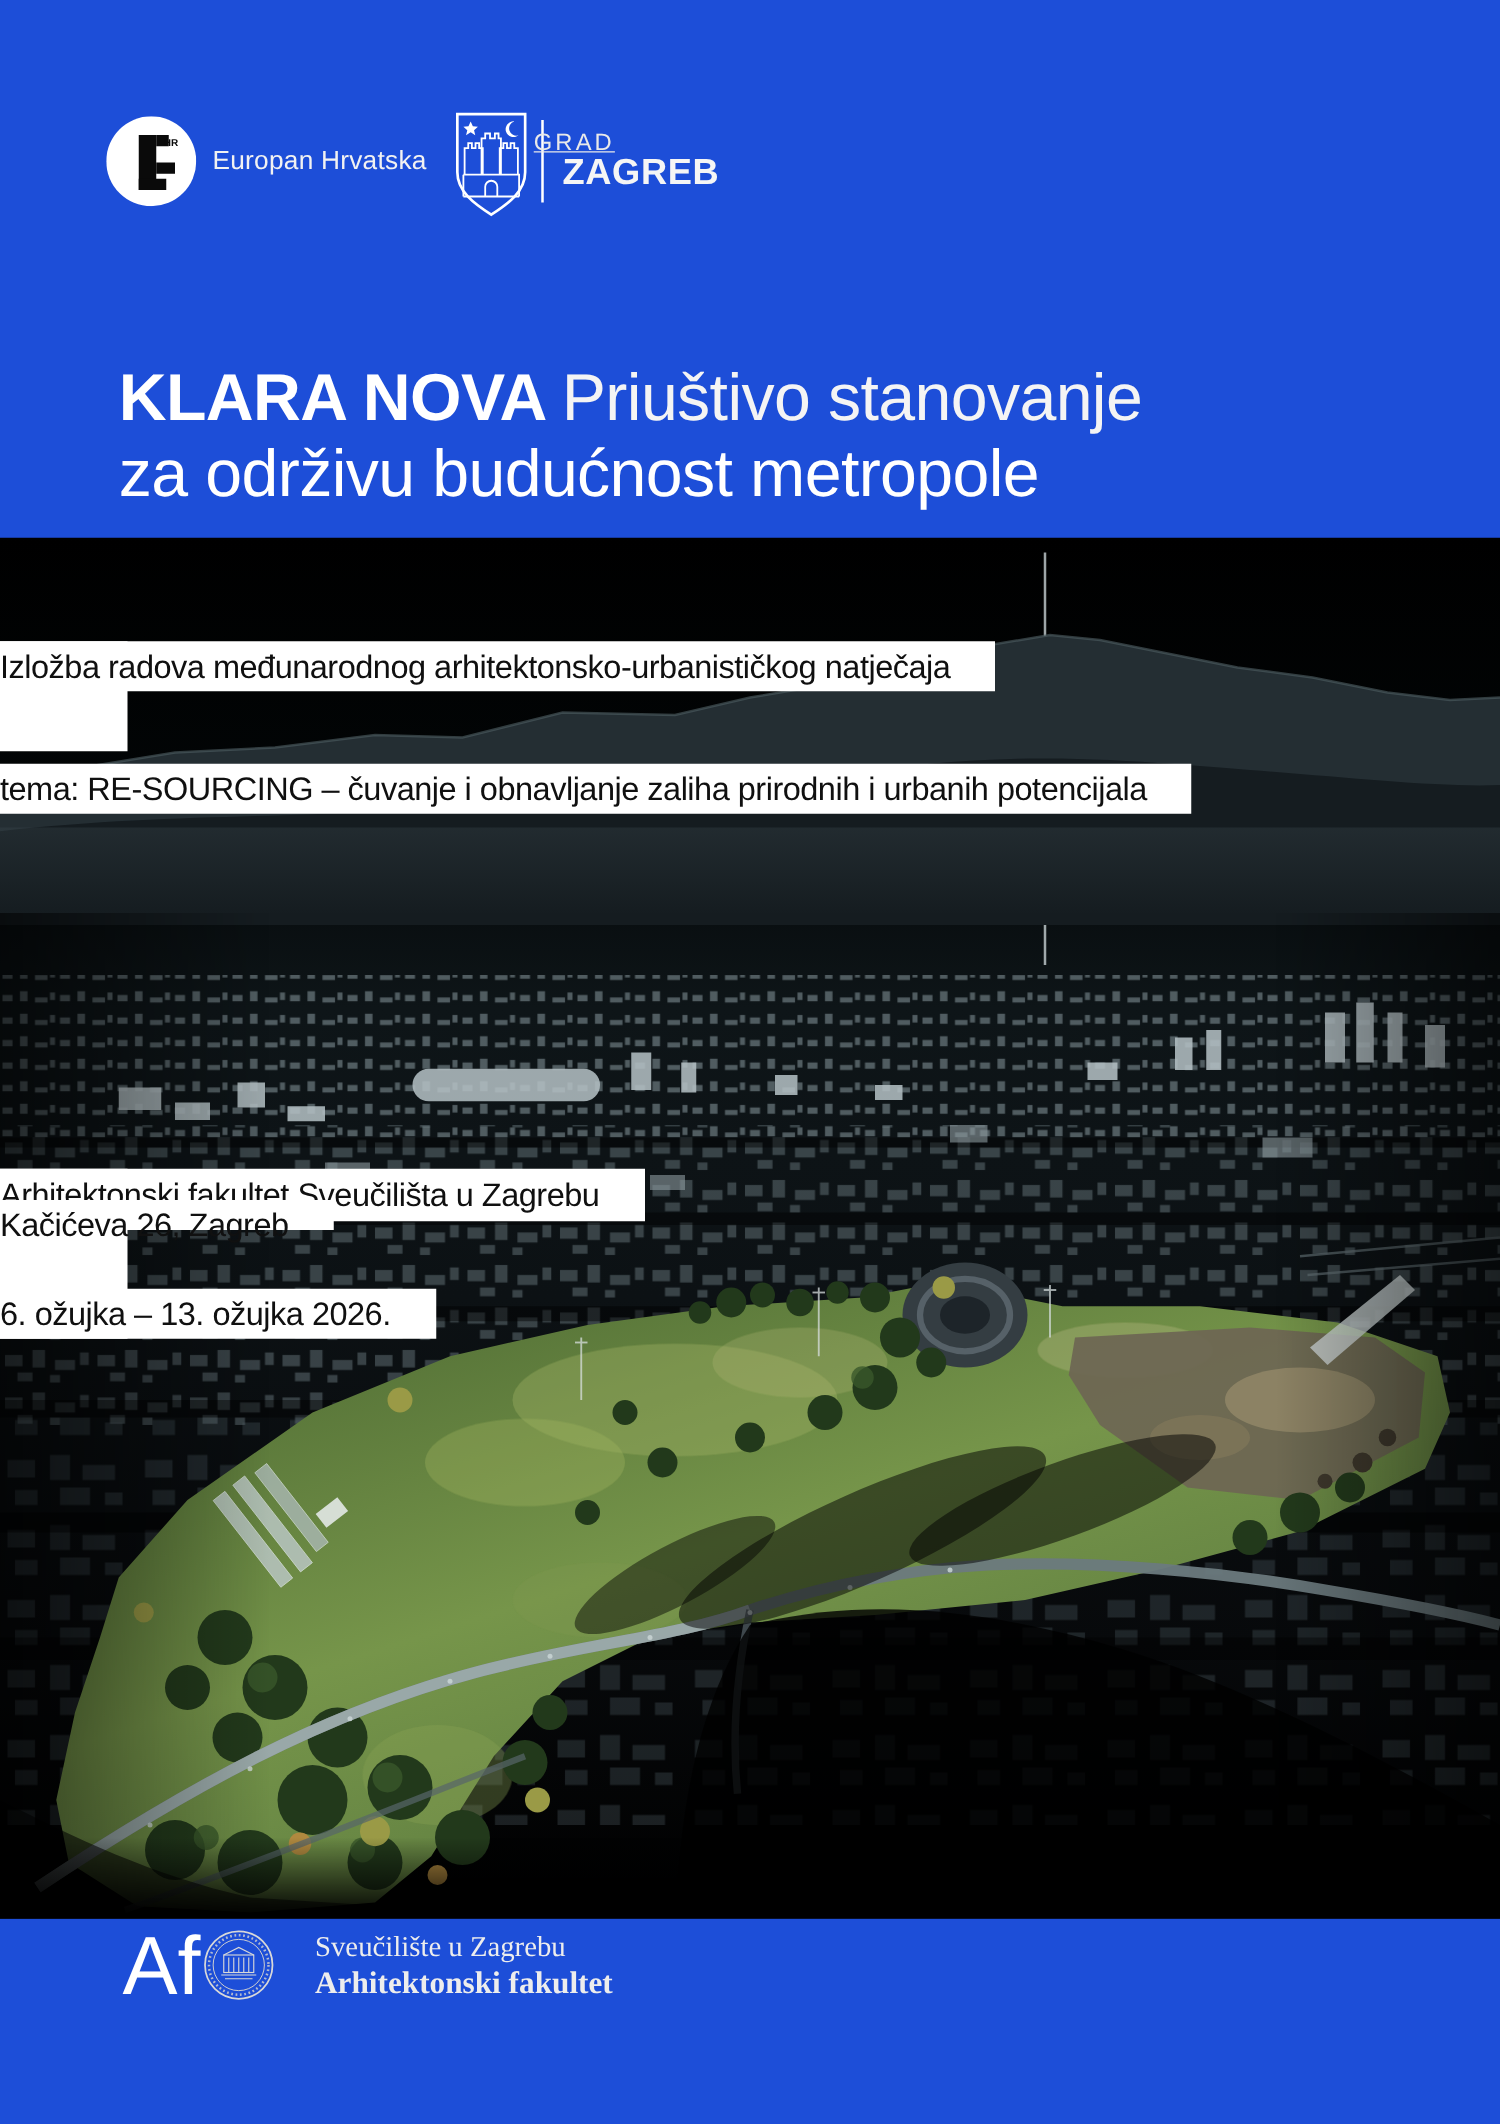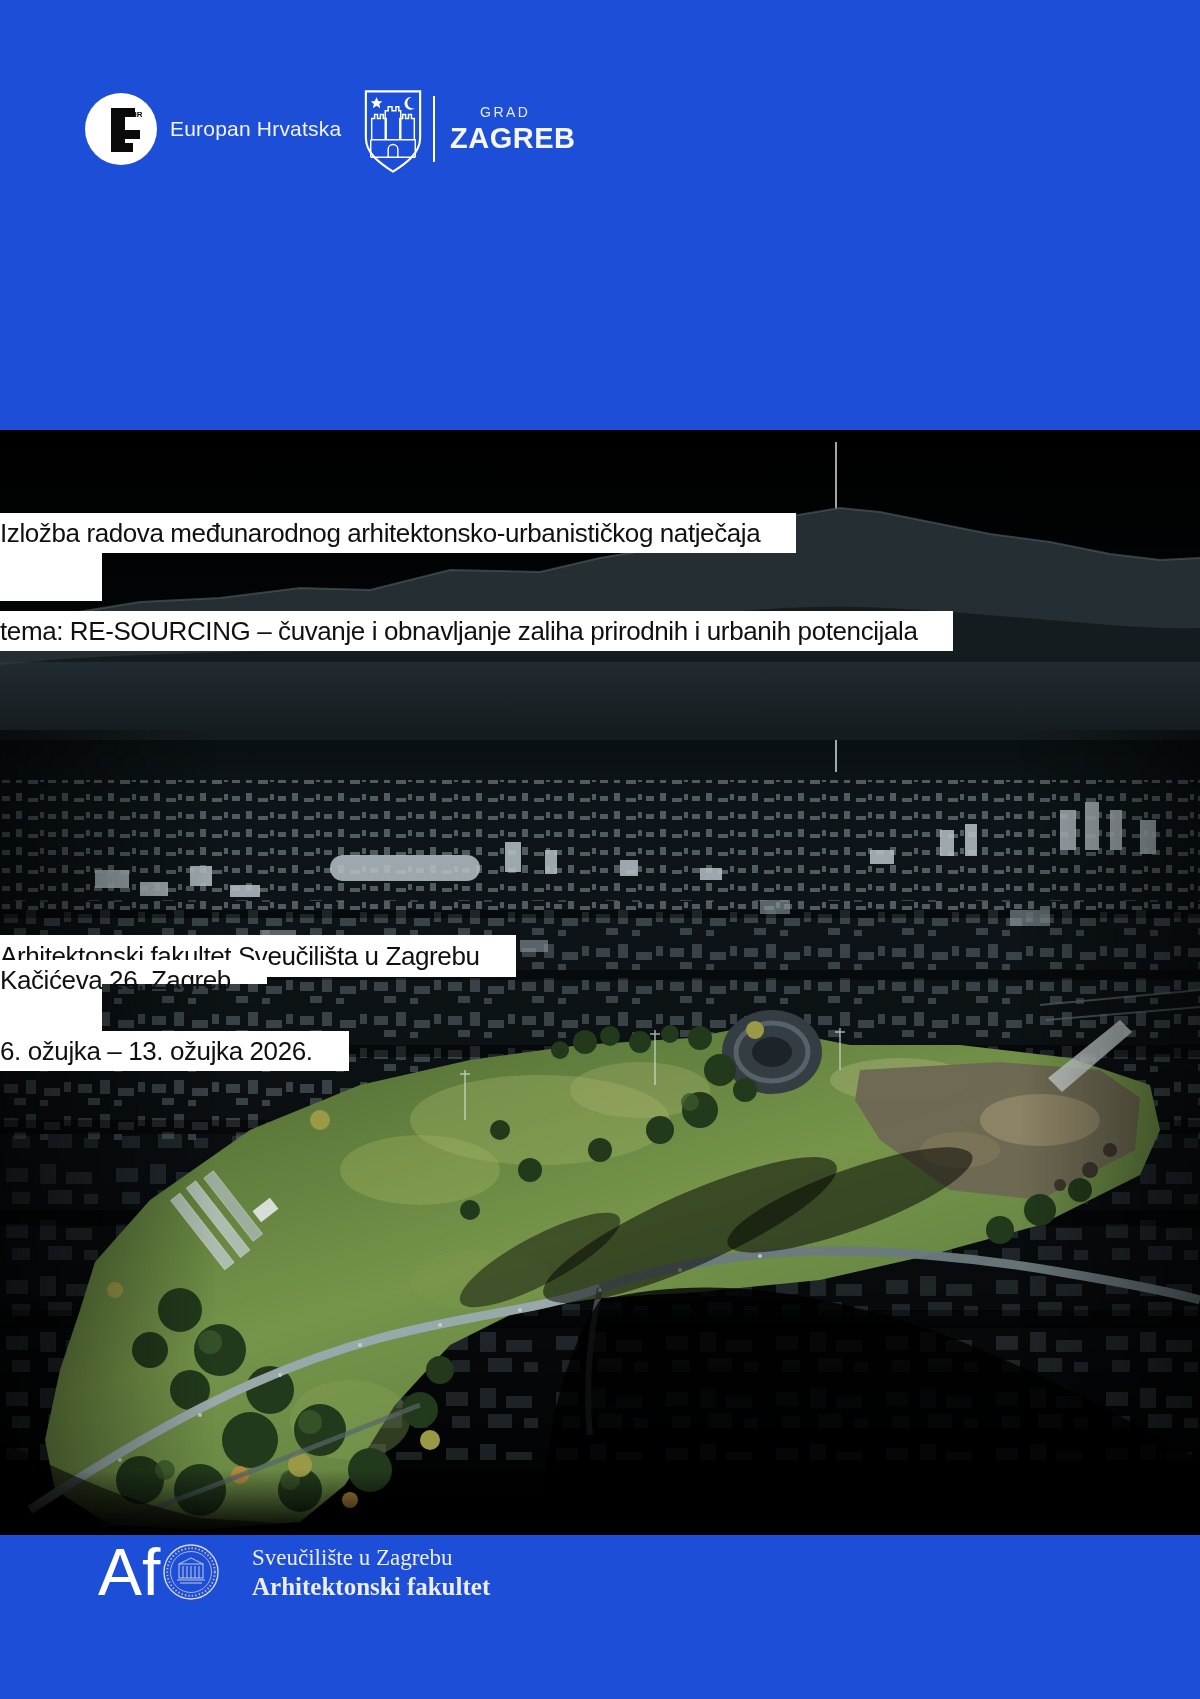--- a/index.html
+++ b/index.html
@@ -7,21 +7,21 @@
     position:relative;width:1200px;height:1699px;margin:0 auto;
     background:#1d4ed8;overflow:hidden;
     font-family:"Liberation Sans",sans-serif;
   }
   
   .hdr-item{position:absolute;}
   #europan-circle{left:85px;top:93px;}
   #europan-label{left:170px;top:117px;color:#f2f2f2;font-size:21px;letter-spacing:.2px;}
   #zagreb-crest{left:362px;top:87px;}
   #logo-sep{left:433px;top:96px;width:2px;height:66px;background:#fff;}
-  #zagreb-small{left:480px;top:104px;color:#e9e9e9;font-size:14px;letter-spacing:2.5px;}
+  #zagreb-small{left:427px;top:104px;color:#e9e9e9;font-size:19px;letter-spacing:2.5px;text-decoration:underline;}
   #zagreb-large{left:450px;top:122px;color:#f5f5f5;font-size:29px;font-weight:700;letter-spacing:.5px;}
   
   #title{
     position:absolute;left:95px;top:288px;color:#fff;
     font-size:53px;line-height:61px;letter-spacing:-.5px;z-index:5;
   }
   #title .em{font-weight:700;}
   #title .rest{font-weight:400;margin-left:12px;color:#f4f4f4;}
   
   .bar{
@@ -309,20 +309,22 @@
       <path d="M9,54 V72"></path>
       <path d="M9,72 H55"></path>
       <path d="M27,72 v-8 a5,5 0 0,1 10,0 v8"></path>
     </g>
   </svg>
   <div id="logo-sep" class="hdr-item"></div>
   <div id="zagreb-small" class="hdr-item">GRAD</div>
   <div id="zagreb-large" class="hdr-item">ZAGREB</div>
 
   <div id="title">
+    <div><span class="em">KLARA NOVA</span><span class="rest">Priuštivo stanovanje</span></div>
+    <div>za održivu budućnost metropole</div>
   </div>
 
   <div id="bridge-top" class="bridge"></div>
   <div id="bar-i1" class="bar">Izložba radova međunarodnog arhitektonsko-urbanističkog natječaja</div>
   <div id="bar-i3" class="bar">tema: RE-SOURCING – čuvanje i obnavljanje zaliha prirodnih i urbanih potencijala</div>
 
   <div id="bridge-mid" class="bridge"></div>
   <div id="bar-v1" class="bar">Arhitektonski fakultet Sveučilišta u Zagrebu</div>
   <div id="bar-v2" class="bar">Kačićeva 26, Zagreb</div>
   <div id="bar-v3" class="bar">6. ožujka – 13. ožujka 2026.</div>

